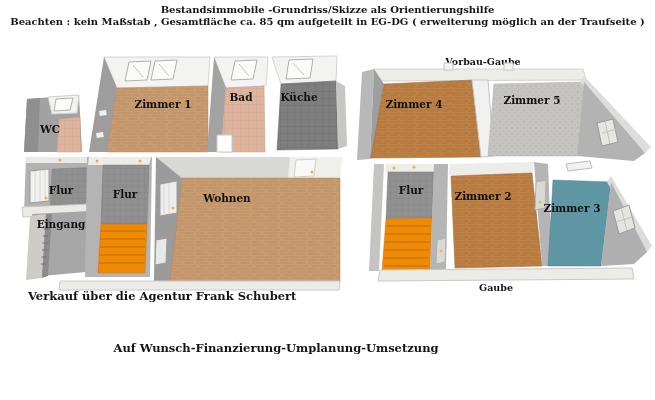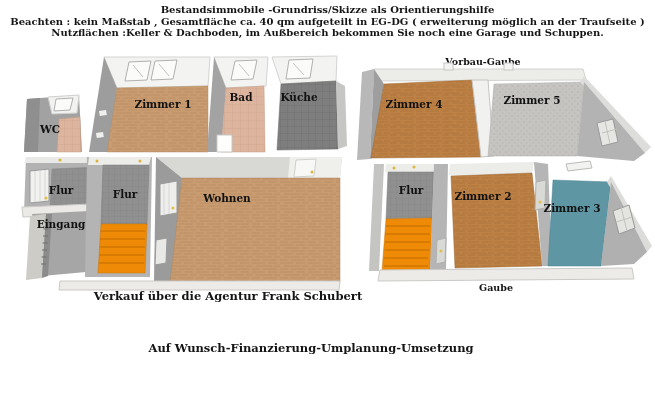--- a/index.html
+++ b/index.html
@@ -1,38 +1,37 @@
 <!DOCTYPE html>
 <html><head>
 <meta charset="utf-8">
 <style>
   html,body{margin:0;padding:0;background:#fff;}
   .page{position:relative;width:655px;height:400px;background:#ffffff;overflow:hidden;
         font-family:"DejaVu Serif","Liberation Serif",serif;text-decoration:underline;}
   .hdr{position:absolute;top:4px;left:0;width:655px;text-align:center;
        font-weight:bold;font-size:10px;line-height:11.5px;color:#151515;}
   .plan-svg{position:absolute;top:0;left:0;}
-  .ftrA{position:absolute;top:289px;left:28px;width:400px;text-align:center;
+  .ftrA{position:absolute;top:289px;left:28px;width:400px;text-align:left;
         font-weight:bold;font-size:11.5px;line-height:15px;color:#151515;}
   .ftrB{position:absolute;top:341px;left:0;width:552px;text-align:center;
-        font-weight:bold;font-size:11.5px;line-height:15px;color:#151515;padding-left:35px;}
+        font-weight:bold;font-size:11.5px;line-height:15px;color:#151515;}
   .room-label{font-family:"DejaVu Serif","Liberation Serif",serif;font-weight:bold;
               font-size:10.5px;fill:#111;}
   .cap-label{font-family:"DejaVu Serif","Liberation Serif",serif;font-weight:bold;
              font-size:9.5px;fill:#111;}
 </style>
 </head>
 <body>
 
 <div class="page">
 
   <div class="hdr">
     <div>Bestandsimmobile -Grundriss/Skizze als Orientierungshilfe</div>
-    <div>Beachten : kein Maßstab , Gesamtfläche ca. 40 qm aufgeteilt in EG-DG ( erweiterung möglich an der Traufseite )</div>
-    <div>Nutzflächen :Keller &amp; Dachboden, im Außbereich bekommen Sie noch eine Garage und Schuppen.</div>
+    <div>Beachten : kein Maßstab , Gesamtfläche ca. 85 qm aufgeteilt in EG-DG ( erweiterung möglich an der Traufseite )</div>
   </div>
 
   <svg class="plan-svg" width="655" height="400" viewBox="0 0 655 400">
     <defs>
       <pattern id="p-wood" width="28" height="9" patternUnits="userSpaceOnUse">
         <rect width="28" height="9" fill="#c89c70"></rect>
         <path d="M0,2 h13 M16,2 h9 M4,5 h16 M22,5 h6 M0,8 h8 M11,8 h14" stroke="#b3835a" stroke-width="1" opacity="0.55" fill="none"></path>
       </pattern>
       <pattern id="p-woodo" width="26" height="8" patternUnits="userSpaceOnUse">
         <rect width="26" height="8" fill="#bd8045"></rect>

